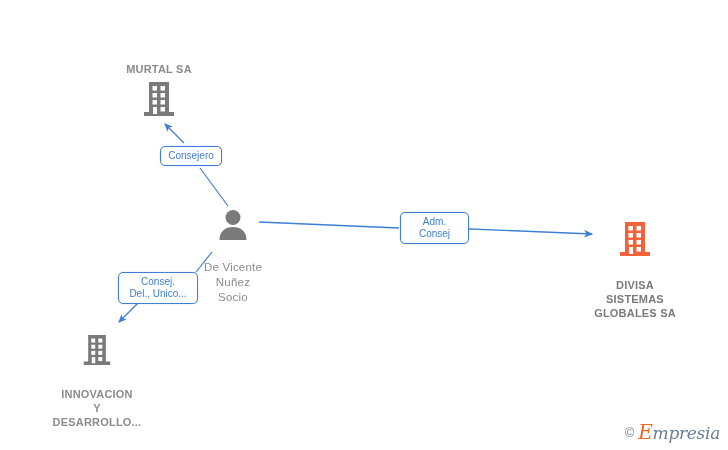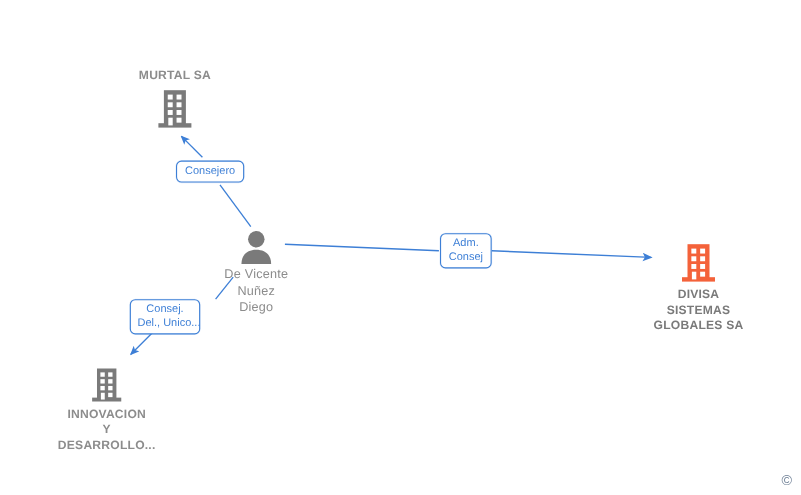--- a/index.html
+++ b/index.html
@@ -33,21 +33,21 @@
     flex-direction: column;
     align-items: center;
     width: 160px;
     margin-left: -80px;
   }
   .node-icon {
     display: block;
     line-height: 0;
   }
   .node-label {
-    margin-top: 3px;
+    margin-top: 20px;
     text-align: center;
     font-size: 11px;
     font-weight: bold;
     color: #8c8c8c;
     line-height: 14px;
     letter-spacing: 0.2px;
   }
   .node-label.above {
     margin-top: 0;
     margin-bottom: 4px;
@@ -154,21 +154,21 @@
   <div class="node person" style="left:233px; top:208px;">
     <span class="node-icon">
       <svg width="30" height="32" viewBox="0 0 30 32" xmlns="http://www.w3.org/2000/svg">
         <circle cx="15" cy="9.5" r="7.5" fill="#7a7a7a"></circle>
         <path d="M1.5,32 C1.5,23 7.5,19 15,19 C22.5,19 28.5,23 28.5,32 Z" fill="#7a7a7a"></path>
       </svg>
     </span>
     <div class="node-label">
       <div>De Vicente</div>
       <div>Nuñez</div>
-      <div>Diego</div>
+      <div>Socio</div>
     </div>
   </div>
 
   <div class="node company" style="left:97px; top:333px;">
     <span class="node-icon">
       <svg width="30" height="34" viewBox="0 0 34 38" xmlns="http://www.w3.org/2000/svg">
         <rect x="7" y="2" width="20" height="32" fill="#7a7a7a"></rect>
         <rect x="2" y="32" width="30" height="4" fill="#7a7a7a"></rect>
         <rect x="10.5" y="6" width="4.5" height="4.5" fill="#ffffff"></rect>
         <rect x="18.5" y="6" width="4.5" height="4.5" fill="#ffffff"></rect>
@@ -206,27 +206,28 @@
       <div>DIVISA</div>
       <div>SISTEMAS</div>
       <div>GLOBALES SA</div>
     </div>
   </div>
 
   <div class="edge-label" style="left:160px; top:146px; width:62px;">
     <div>Consejero</div>
   </div>
 
-  <div class="edge-label" style="left:400px; top:212px; width:47px;">
+  <div class="edge-label" style="left:400px; top:212px; width:69px;">
     <div>Adm.</div>
     <div>Consej</div>
   </div>
 
-  <div class="edge-label" style="left:118px; top:272px; width:64px;">
+  <div class="edge-label" style="left:118px; top:272px; width:80px;">
     <div>Consej.</div>
     <div>Del., Unico...</div>
   </div>
 
   <div id="watermark">
     <span class="copy">©</span>
+    <span class="brand"><span class="cap">E</span><span>mpresia</span></span>
   </div>
 
 </div>
 
 </body></html>

